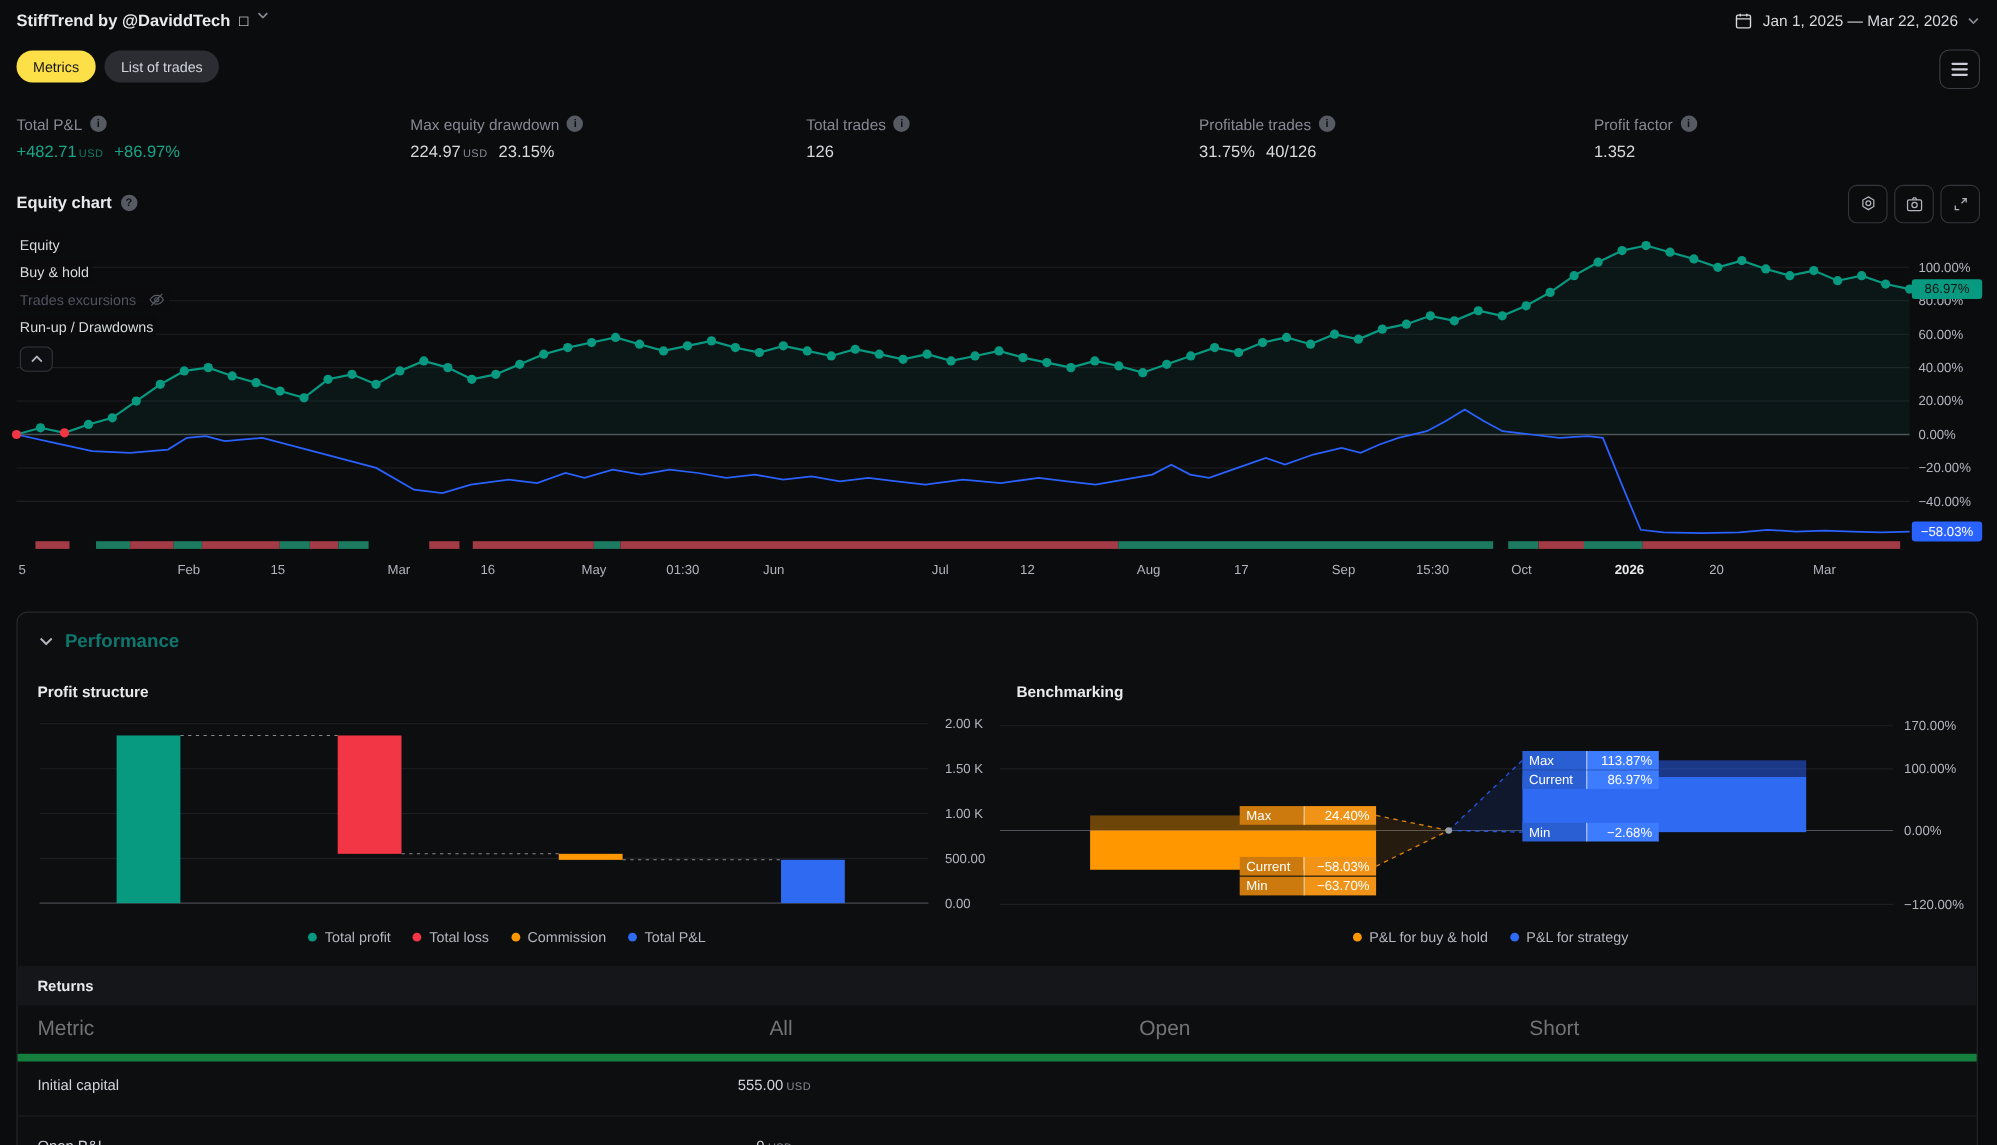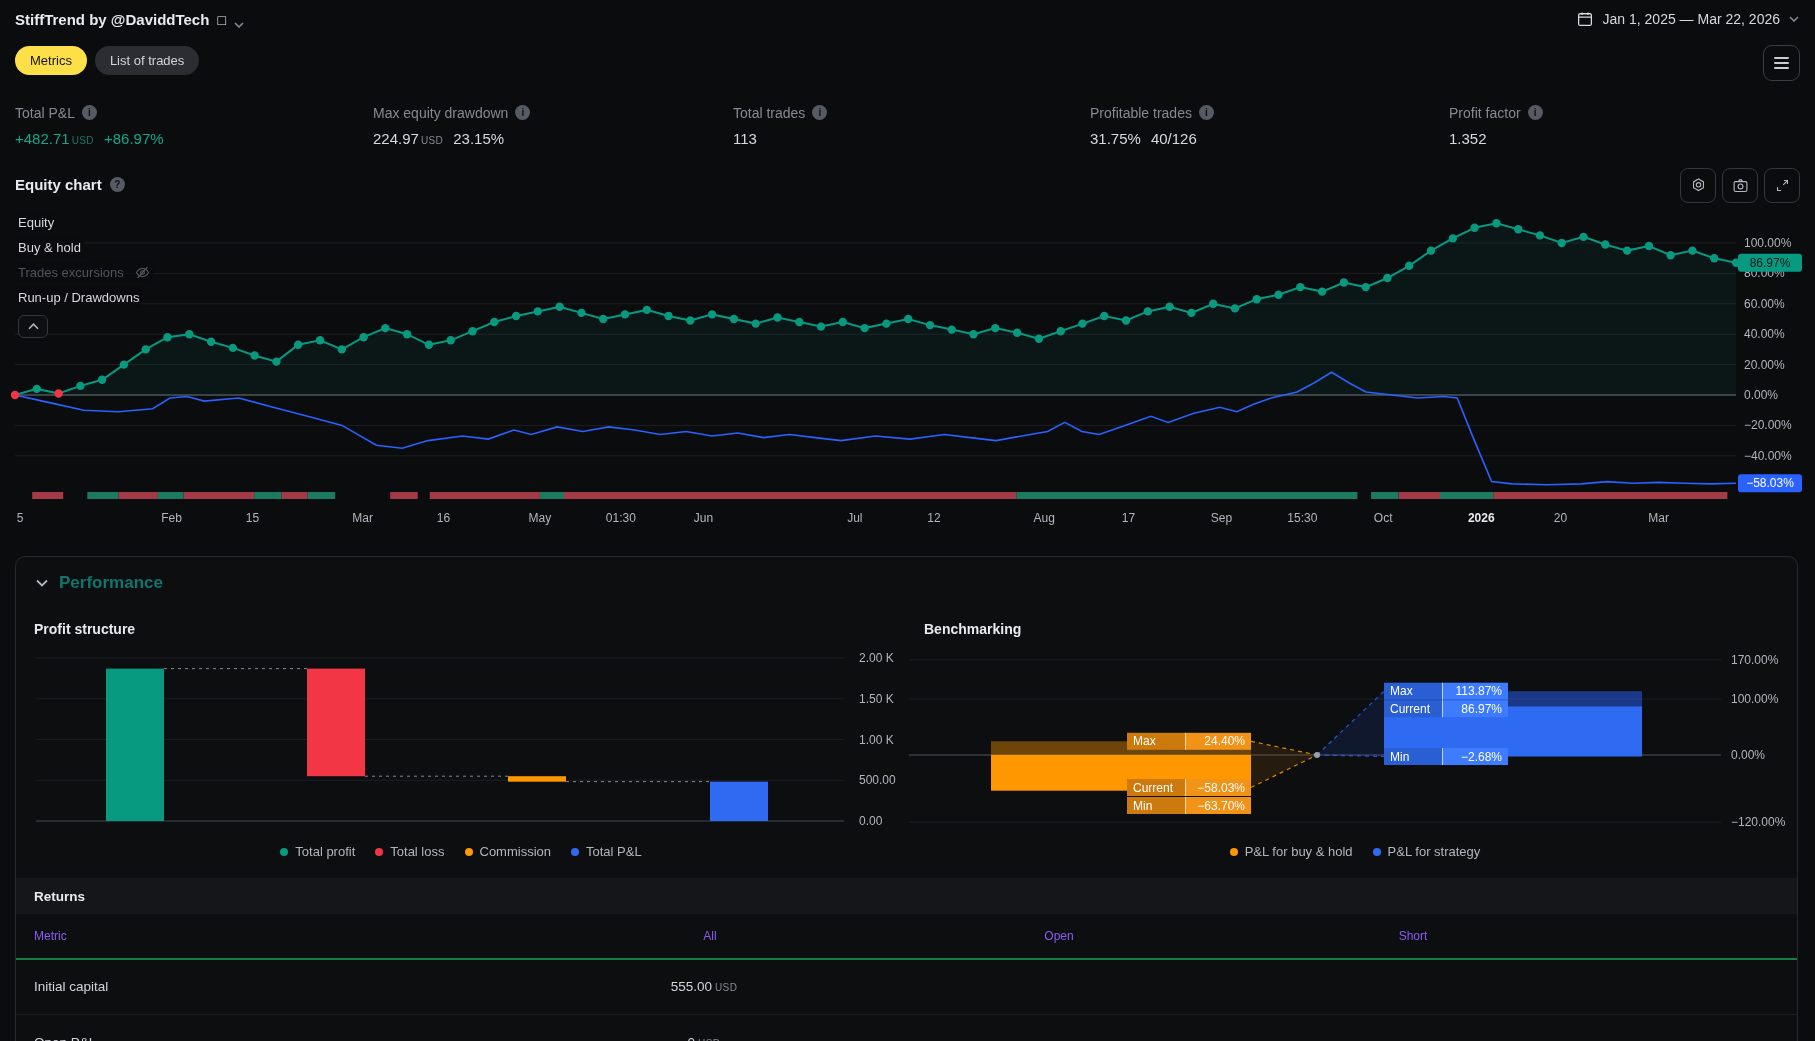--- a/index.html
+++ b/index.html
@@ -1,20 +1,20 @@
 <!DOCTYPE html>
 <html><head>
 <meta charset="utf-8">
 <style>
   html,body{margin:0;padding:0;background:#0b0c0e;}
   .page{position:relative;width:1815px;height:1041px;background:#0b0c0e;overflow:hidden;
         font-family:"Liberation Sans","DejaVu Sans",sans-serif;color:#d6d9dd;-webkit-font-smoothing:antialiased;}
   svg{display:block}
   
-  .strategy-title{position:absolute;left:15px;top:11px;display:flex;align-items:flex-end;gap:8px;cursor:pointer}
+  .strategy-title{position:absolute;left:15px;top:11px;display:flex;align-items:flex-start;gap:8px;cursor:pointer}
   .strategy-title .t{font-size:15px;font-weight:700;color:#e8eaed}
   .strategy-title .emoji{font-size:14px;color:#e8eaed}
   .date-range{position:absolute;right:16px;top:10px;display:flex;align-items:center;gap:9px;font-size:14px;color:#d6d9dd;cursor:pointer}
   
   .tabs{position:absolute;left:15px;top:46px;display:flex;gap:8px}
   .tab{height:29px;padding:0 15px;border:none;border-radius:15px;font-size:13px;display:flex;align-items:center;
        background:#2b2d33;color:#d1d4dc;cursor:pointer;font-family:inherit}
   .tab.active{background:#fde047;color:#121317;font-weight:400}
   .layout-btn{position:absolute;right:15px;top:45px;width:35px;height:34px;border:1px solid #3a3d44;border-radius:9px;
        background:transparent;display:flex;align-items:center;justify-content:center;cursor:pointer}
@@ -52,22 +52,22 @@
   #profit-svg-wrap{position:absolute;left:0;top:90px}
   #bench-svg-wrap{position:absolute;left:893px;top:90px}
   .chart-legend{position:absolute;top:287px;display:flex;justify-content:center;gap:20px;
                 font-size:13px;color:#b2b5be}
   .chart-legend .item{display:flex;align-items:center;gap:7px;cursor:pointer}
   .chart-legend .dot{width:8px;height:8px;border-radius:50%}
   
   .returns-title-row{position:absolute;left:0;top:321px;width:100%;height:36px;background:#15161a;
                      display:flex;align-items:center;padding:0 18px;box-sizing:border-box;
                      font-size:13.5px;font-weight:700;color:#e8eaed}
-  .returns-header-row{position:absolute;left:0;top:357px;width:100%;height:44px;border-bottom:2px solid #15803d;
-                      font-size:12px;color:#8b5cf6}
+  .returns-header-row{position:absolute;left:0;top:357px;width:100%;height:44px;border-bottom:7px solid #15803d;
+                      font-size:19px;color:#737373}
   .rcell{position:absolute;top:50%;transform:translateY(-50%)}
   .rcell.center{transform:translate(-50%,-50%)}
   .returns-row{position:absolute;left:0;width:100%;height:56px;font-size:13.5px;color:#d1d4dc;
                border-bottom:1px solid #1c1e22}
   .rval .unit{font-size:10px;letter-spacing:.4px;color:#868993;margin-left:3px}
 </style>
 </head>
 <body>
 
 <div class="page">
@@ -129,21 +129,21 @@
           <span><span class="num">224.97</span><span class="unit">USD</span></span>
           <span class="extra">23.15%</span>
         </div>
       </div>
       <div class="metric">
         <div class="lbl">
           <span>Total trades</span>
           <span class="icirc">i</span>
         </div>
         <div class="val">
-          <span><span class="num">113</span></span>
+          <span><span class="num">126</span></span>
         </div>
       </div>
       <div class="metric">
         <div class="lbl">
           <span>Profitable trades</span>
           <span class="icirc">i</span>
         </div>
         <div class="val">
           <span><span class="num">31.75%</span></span>
           <span class="extra">40/126</span>

